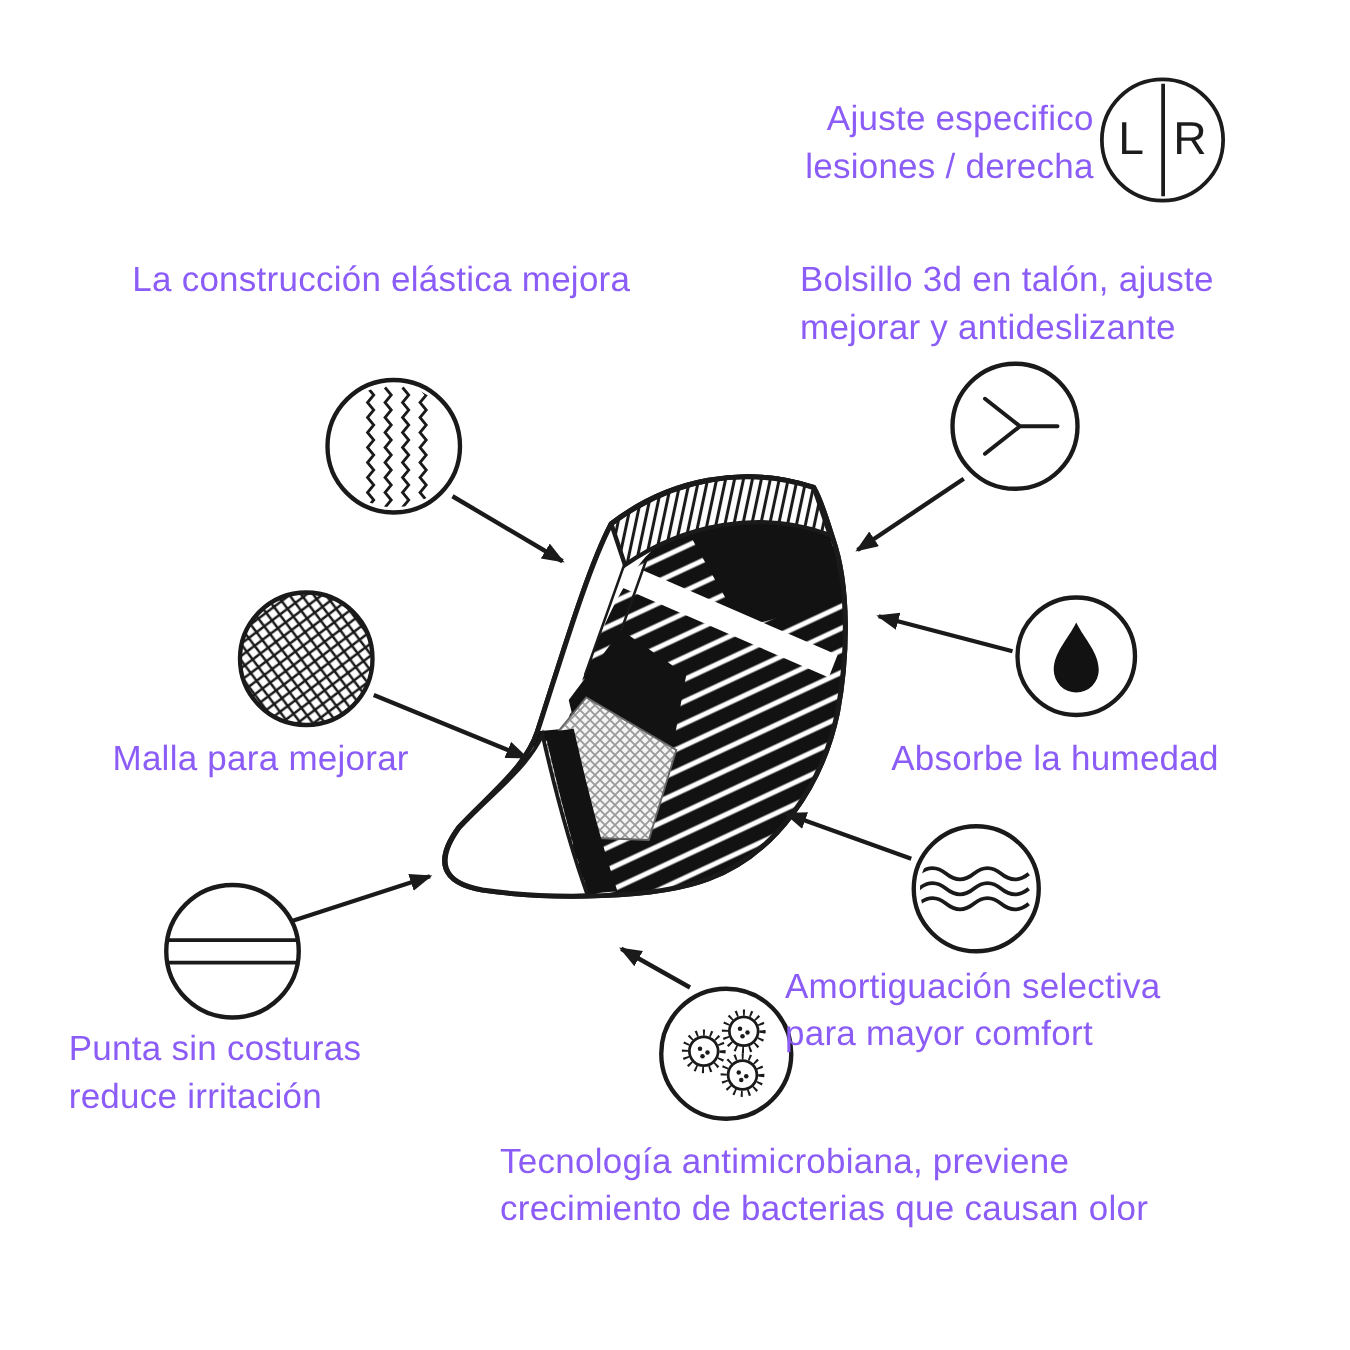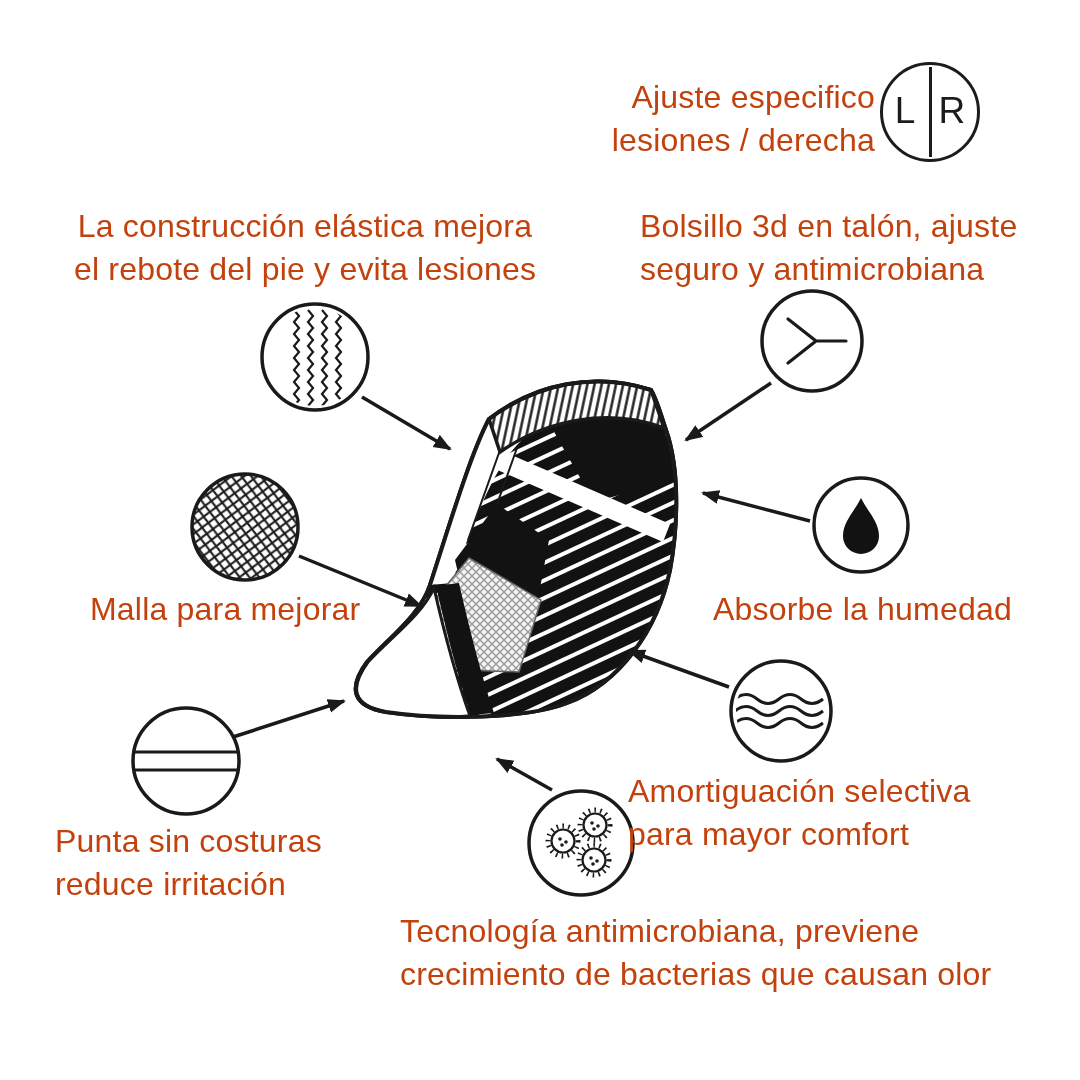--- a/index.html
+++ b/index.html
@@ -1,21 +1,21 @@
 <!DOCTYPE html>
 <html><head>
 <meta charset="utf-8">
 <style>
   html,body{margin:0;padding:0;background:#ffffff;}
   .canvas{
     position:relative;width:1080px;height:1080px;background:#ffffff;
     font-family:"Liberation Sans",sans-serif;color:#1c1c1c;overflow:hidden;
   }
   .layer{position:absolute;left:0;top:0;}
-  .label{position:absolute;font-size:32px;line-height:1.34;letter-spacing:.2px;color:#c2410c;}
+  .label{position:absolute;font-size:28px;line-height:1.34;letter-spacing:.2px;color:#8b5cf6;}
   .label .ln{display:block;white-space:nowrap;}
   .align-center{text-align:center;}
   .align-right{text-align:right;}
   .icon-svg{position:absolute;}
   .lr-circle{
     position:absolute;left:880px;top:62px;width:100px;height:100px;
     border:3.5px solid #1c1c1c;border-radius:50%;box-sizing:border-box;
     display:flex;align-items:center;justify-content:space-around;
   }
   .lr-divider{
@@ -169,26 +169,25 @@
     </g>
   </svg>
 
   <div class="label align-right" style="left:500px;top:76px;width:375px">
     <span class="ln">Ajuste especifico</span>
     <span class="ln">lesiones / derecha</span>
   </div>
 
   <div class="label align-center" style="left:60px;top:205px;width:490px">
     <span class="ln">La construcción elástica mejora</span>
-    <span class="ln">el rebote del pie y evita lesiones</span>
   </div>
 
   <div class="label" style="left:640px;top:205px">
     <span class="ln">Bolsillo 3d en talón, ajuste</span>
-    <span class="ln">seguro y antimicrobiana</span>
+    <span class="ln">mejorar y antideslizante</span>
   </div>
 
   <div class="label" style="left:90px;top:588px">
     <span class="ln">Malla para mejorar</span>
   </div>
 
   <div class="label" style="left:713px;top:588px">
     <span class="ln">Absorbe la humedad</span>
   </div>
 

